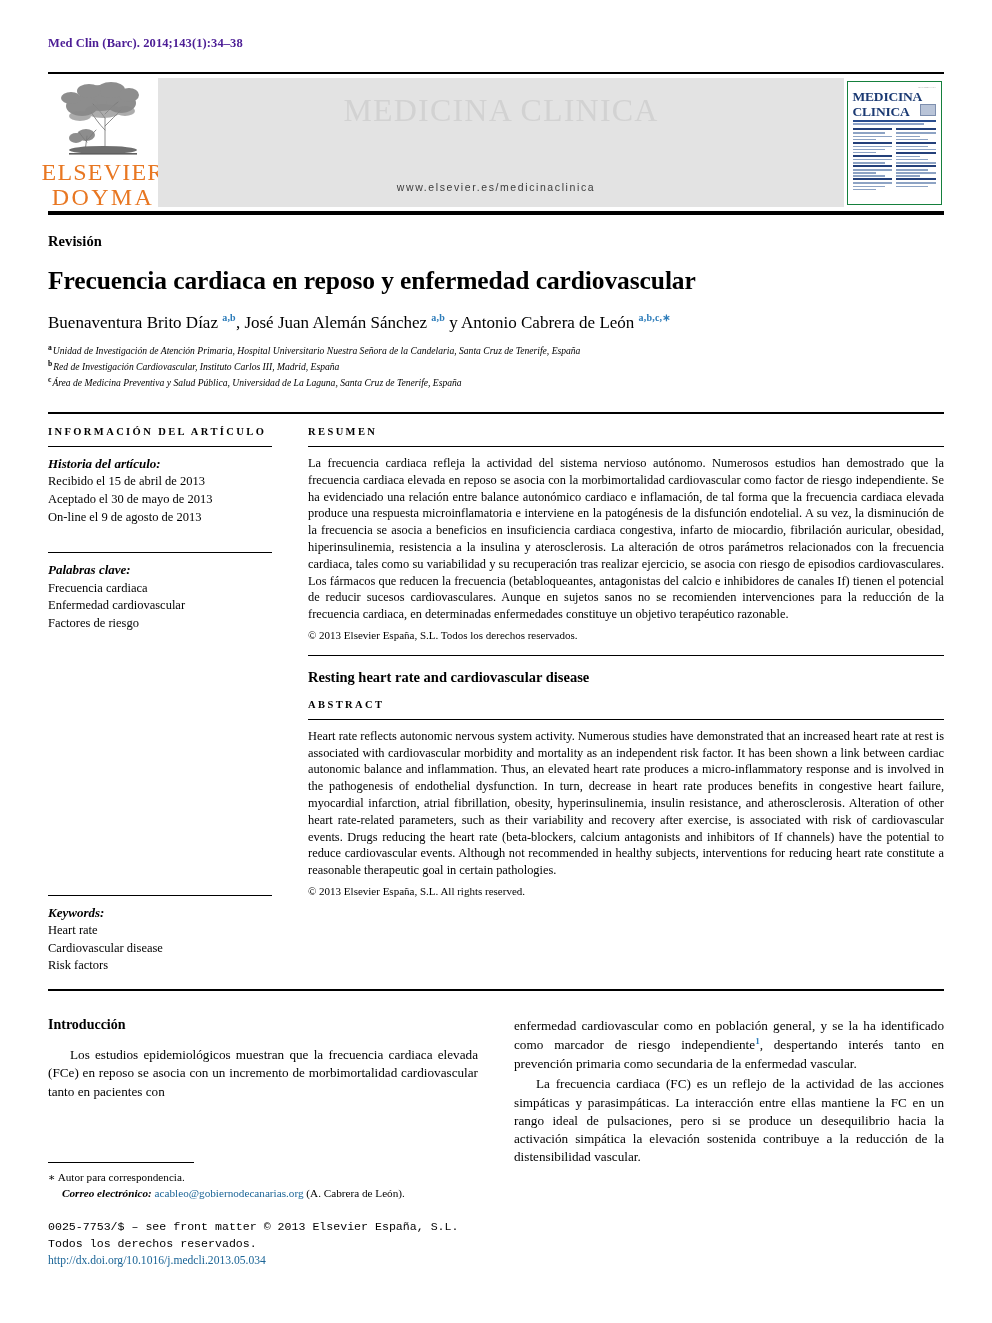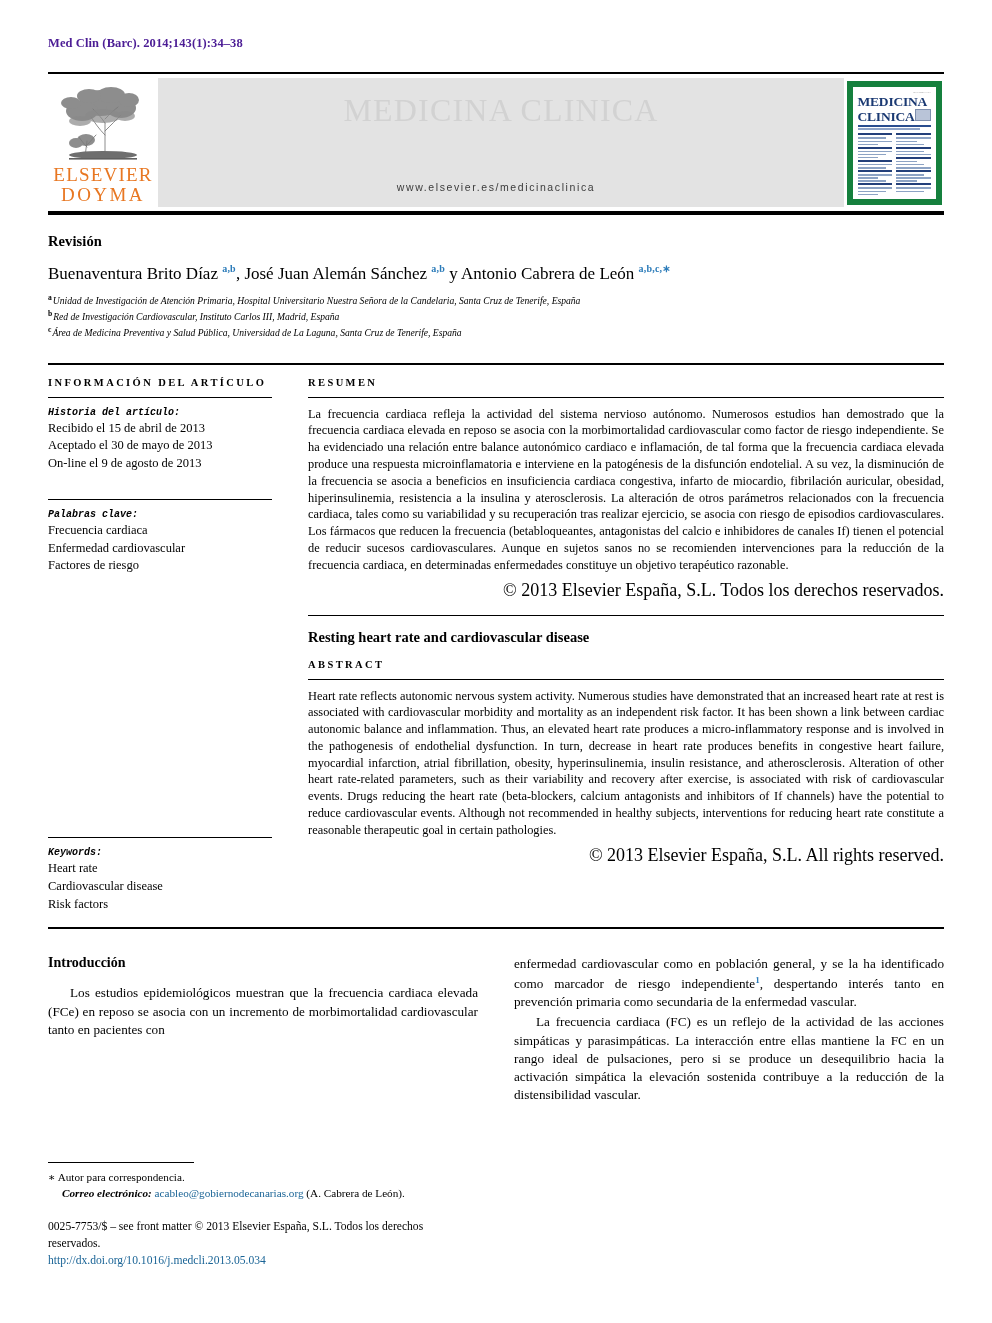--- a/index.html
+++ b/index.html
@@ -50,21 +50,21 @@
     flex-direction: column;
     align-items: center;
     justify-content: center;
     padding: 4px 0 2px 0;
     box-sizing: border-box;
   }
   .tree-svg { display:block; }
   .elsevier-word {
     color: #E87722;
     font-family: "Liberation Serif", serif;
-    font-size: 19px;
+    font-size: 24px;
     letter-spacing: 1.2px;
     line-height: 1.02;
     text-align: center;
   }
   .elsevier-word .doyma { letter-spacing: 2.4px; }
 
   .masthead-banner {
     flex: 1 1 auto;
     background: #e3e3e3;
     margin: 4px 0 4px 0;
@@ -96,21 +96,21 @@
   .masthead-cover {
     flex: 0 0 100px;
     width: 100px;
     display: flex;
     align-items: center;
     justify-content: center;
   }
   .cover-thumb {
     width: 95px;
     height: 124px;
-    border: 6px solid #15803d;
+    border: 1px solid #15803d;
     background: #ffffff;
     box-sizing: border-box;
     padding: 5px 5px 3px 5px;
     position: relative;
     overflow: hidden;
   }
   .cover-topline {
     font-size: 2.6px;
     color: #9a9a9a;
     text-align: right;
@@ -220,40 +220,38 @@
     text-transform: uppercase;
   }
   .hr-thin {
     border: 0;
     border-top: 1.6px solid #000;
     margin: 9px 0 8px 0;
   }
   .meta-label {
     font-style: italic;
     font-weight: bold;
-    font-size: 10px;
+    font-size: 13px;
     line-height: 1.4;
-    font-family: Liberation Mono, monospace;
   }
   .meta-line {
     font-size: 12.5px;
     line-height: 1.42;
   }
   .kw-block { margin-top: 26px; }
   .kw-block.second { margin-top: 262px; }
 
   .abstract-text {
     font-size: 12.4px;
     line-height: 1.355;
     text-align: justify;
     margin-top: 2px;
   }
   .copyright {
-    font-size: 18px;
-    text-align: right;
+    font-size: 11px;
     margin-top: 6px;
   }
   .en-title {
     font-size: 14.5px;
     font-weight: bold;
     margin-top: 0;
   }
   .en-head-gap { margin-top: 28px; }
   .abs-head { margin-top: 13px; }
 
@@ -313,20 +311,21 @@
   }
   .fn-line .star { font-size: 11px; }
   .fn-line em { font-style: italic; font-weight: bold; }
   .fn-link { color: #1a6496; }
   .footer-issn {
     margin-top: 16px;
     font-size: 11.6px;
     line-height: 1.5;
     text-indent: 0;
     padding-left: 0;
+    font-family: Liberation Mono, monospace;
   }
   .footer-doi {
     font-size: 11.6px;
     color: #1a6496;
     line-height: 1.4;
   }
 </style>
 </head>
 <body>
 
@@ -423,20 +422,21 @@
             <div class="cl h"></div>
               <div class="cl"></div>
               <div class="cl m"></div>
           </div>
         </div>
       </div>
     </div>
   </div>
 
   <div class="section-kind">Revisión</div>
+  <h1 class="article-title">Frecuencia cardiaca en reposo y enfermedad cardiovascular</h1>
   <div class="authors">Buenaventura Brito Díaz <sup>a,b</sup>, José Juan Alemán Sánchez <sup>a,b</sup> y Antonio Cabrera de León <sup>a,b,c,∗</sup></div>
 
   <div class="affiliations">
     <div><span class="aff-mark">a</span><span>Unidad de Investigación de Atención Primaria, Hospital Universitario Nuestra Señora de la Candelaria, Santa Cruz de Tenerife, España</span></div>
     <div><span class="aff-mark">b</span><span>Red de Investigación Cardiovascular, Instituto Carlos III, Madrid, España</span></div>
     <div><span class="aff-mark">c</span><span>Área de Medicina Preventiva y Salud Pública, Universidad de La Laguna, Santa Cruz de Tenerife, España</span></div>
   </div>
 
   <div class="info-block">
 

